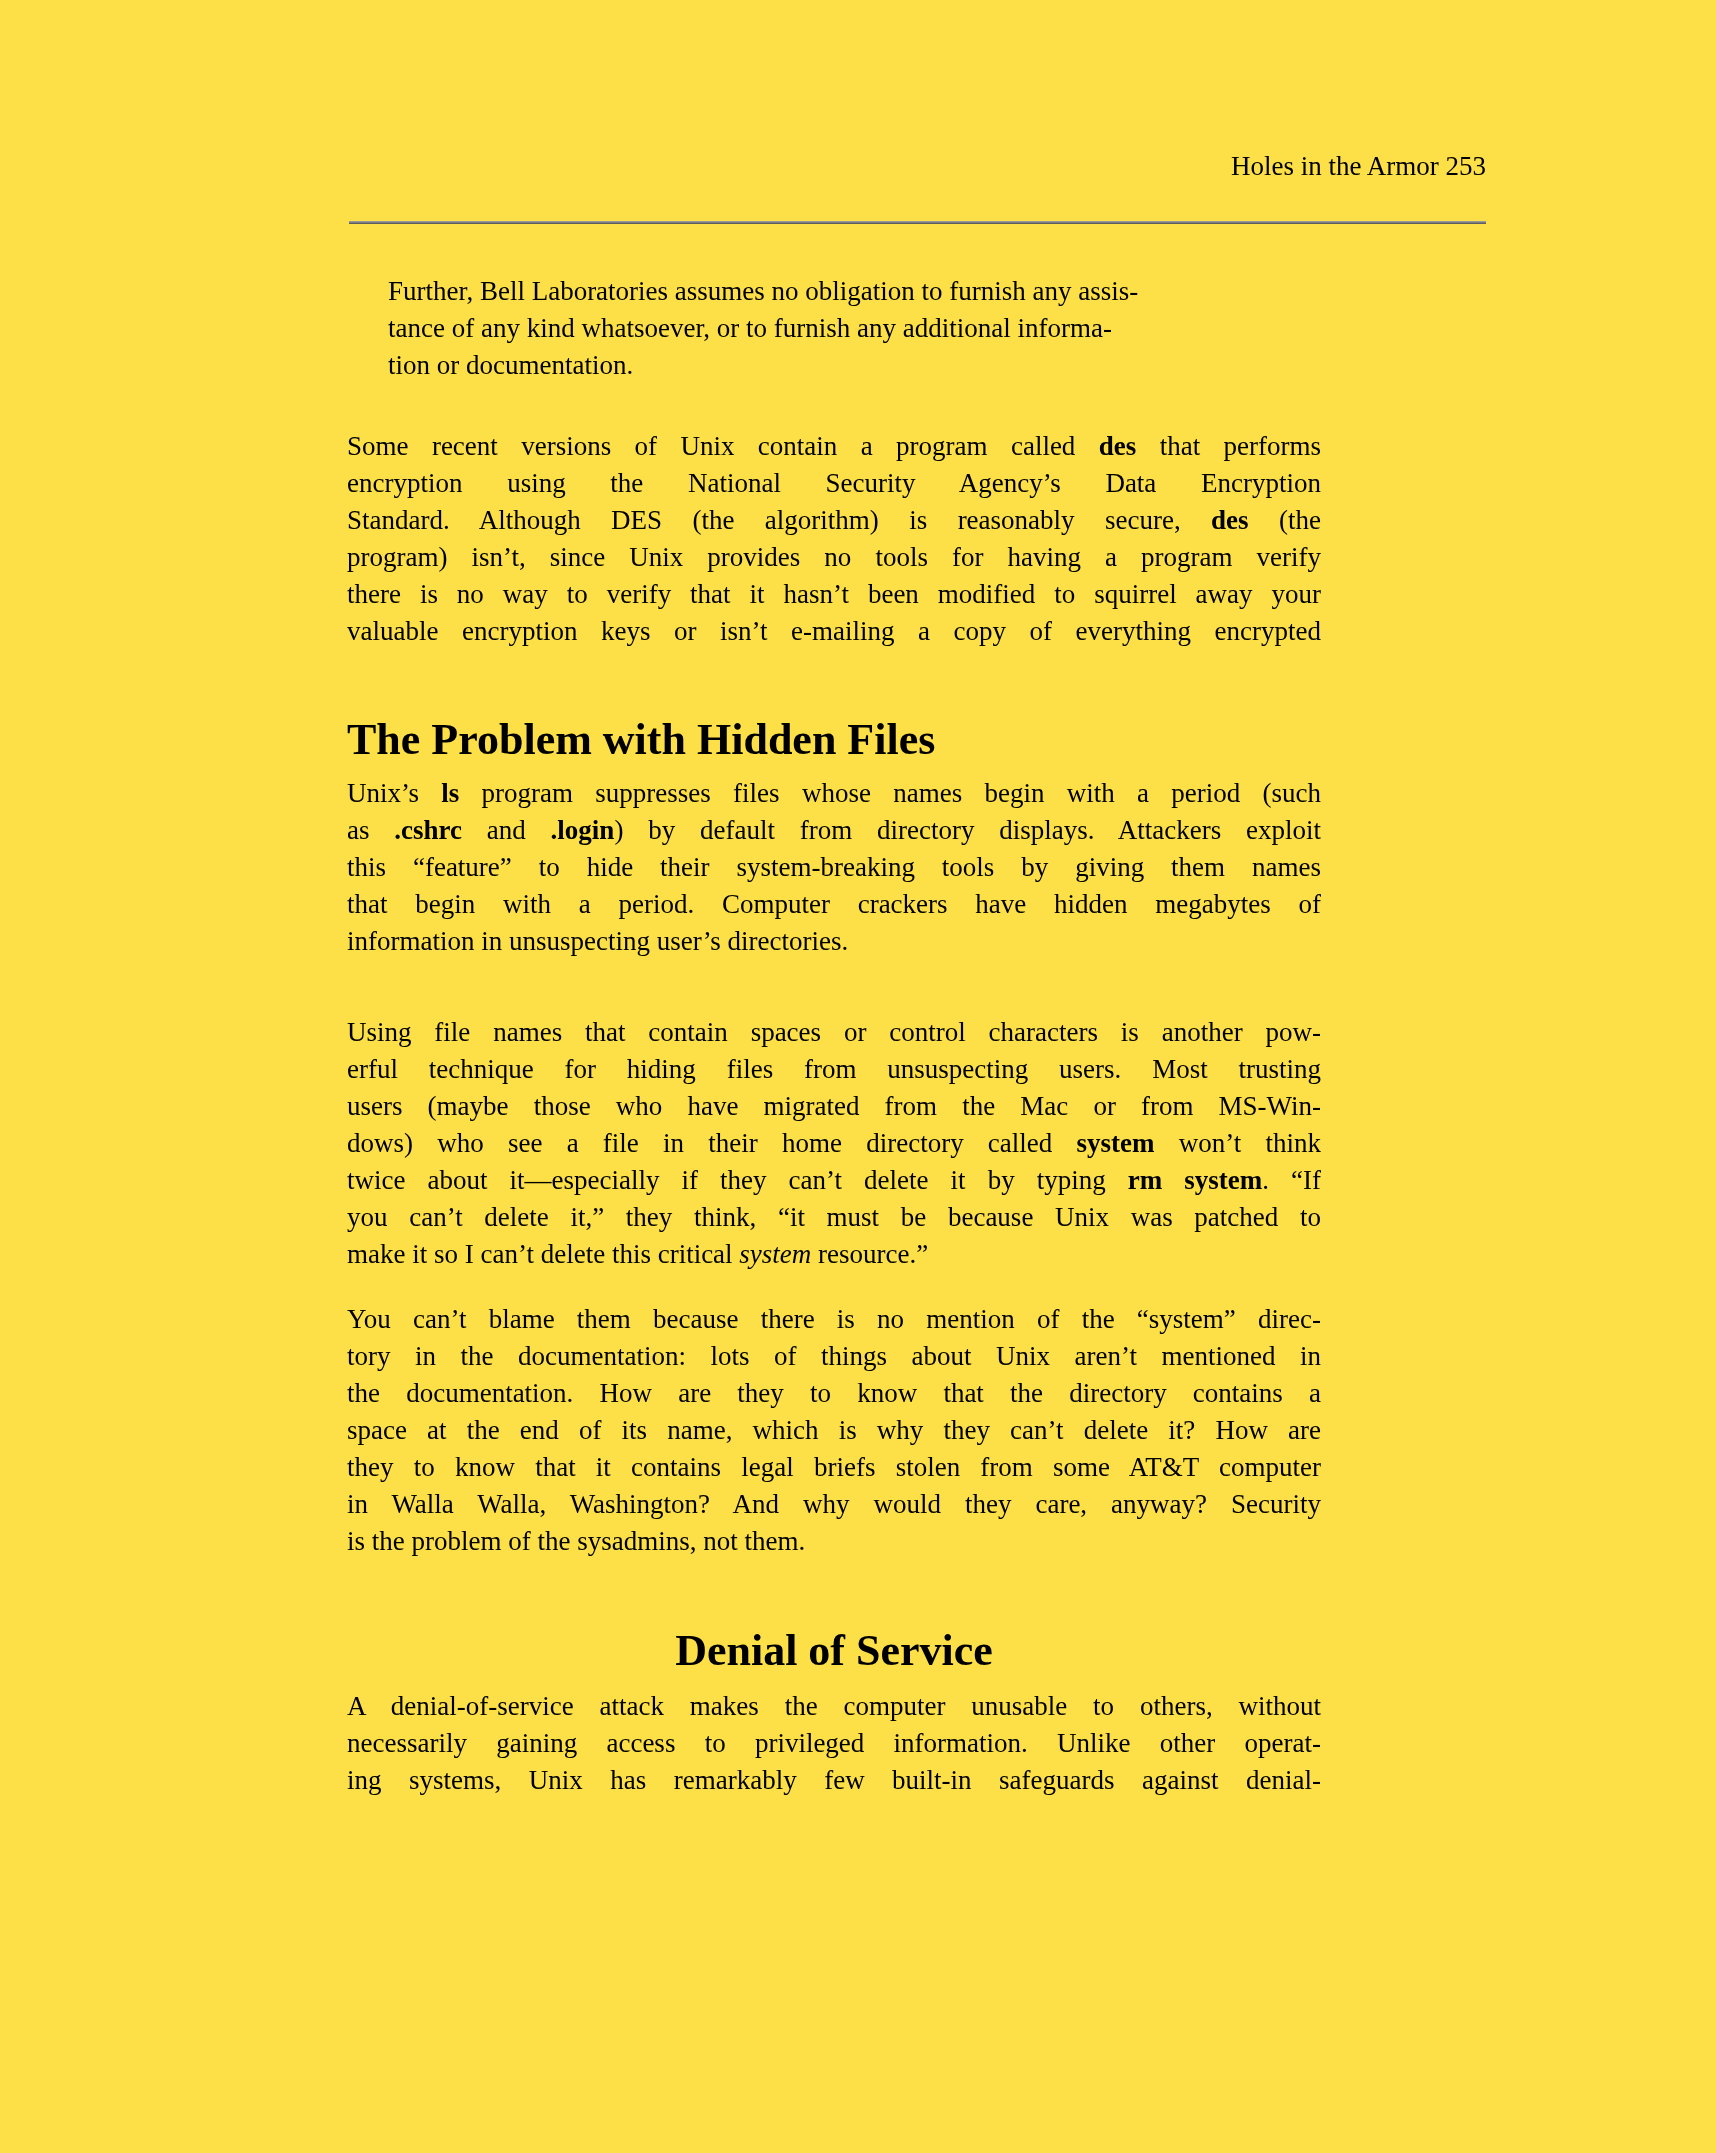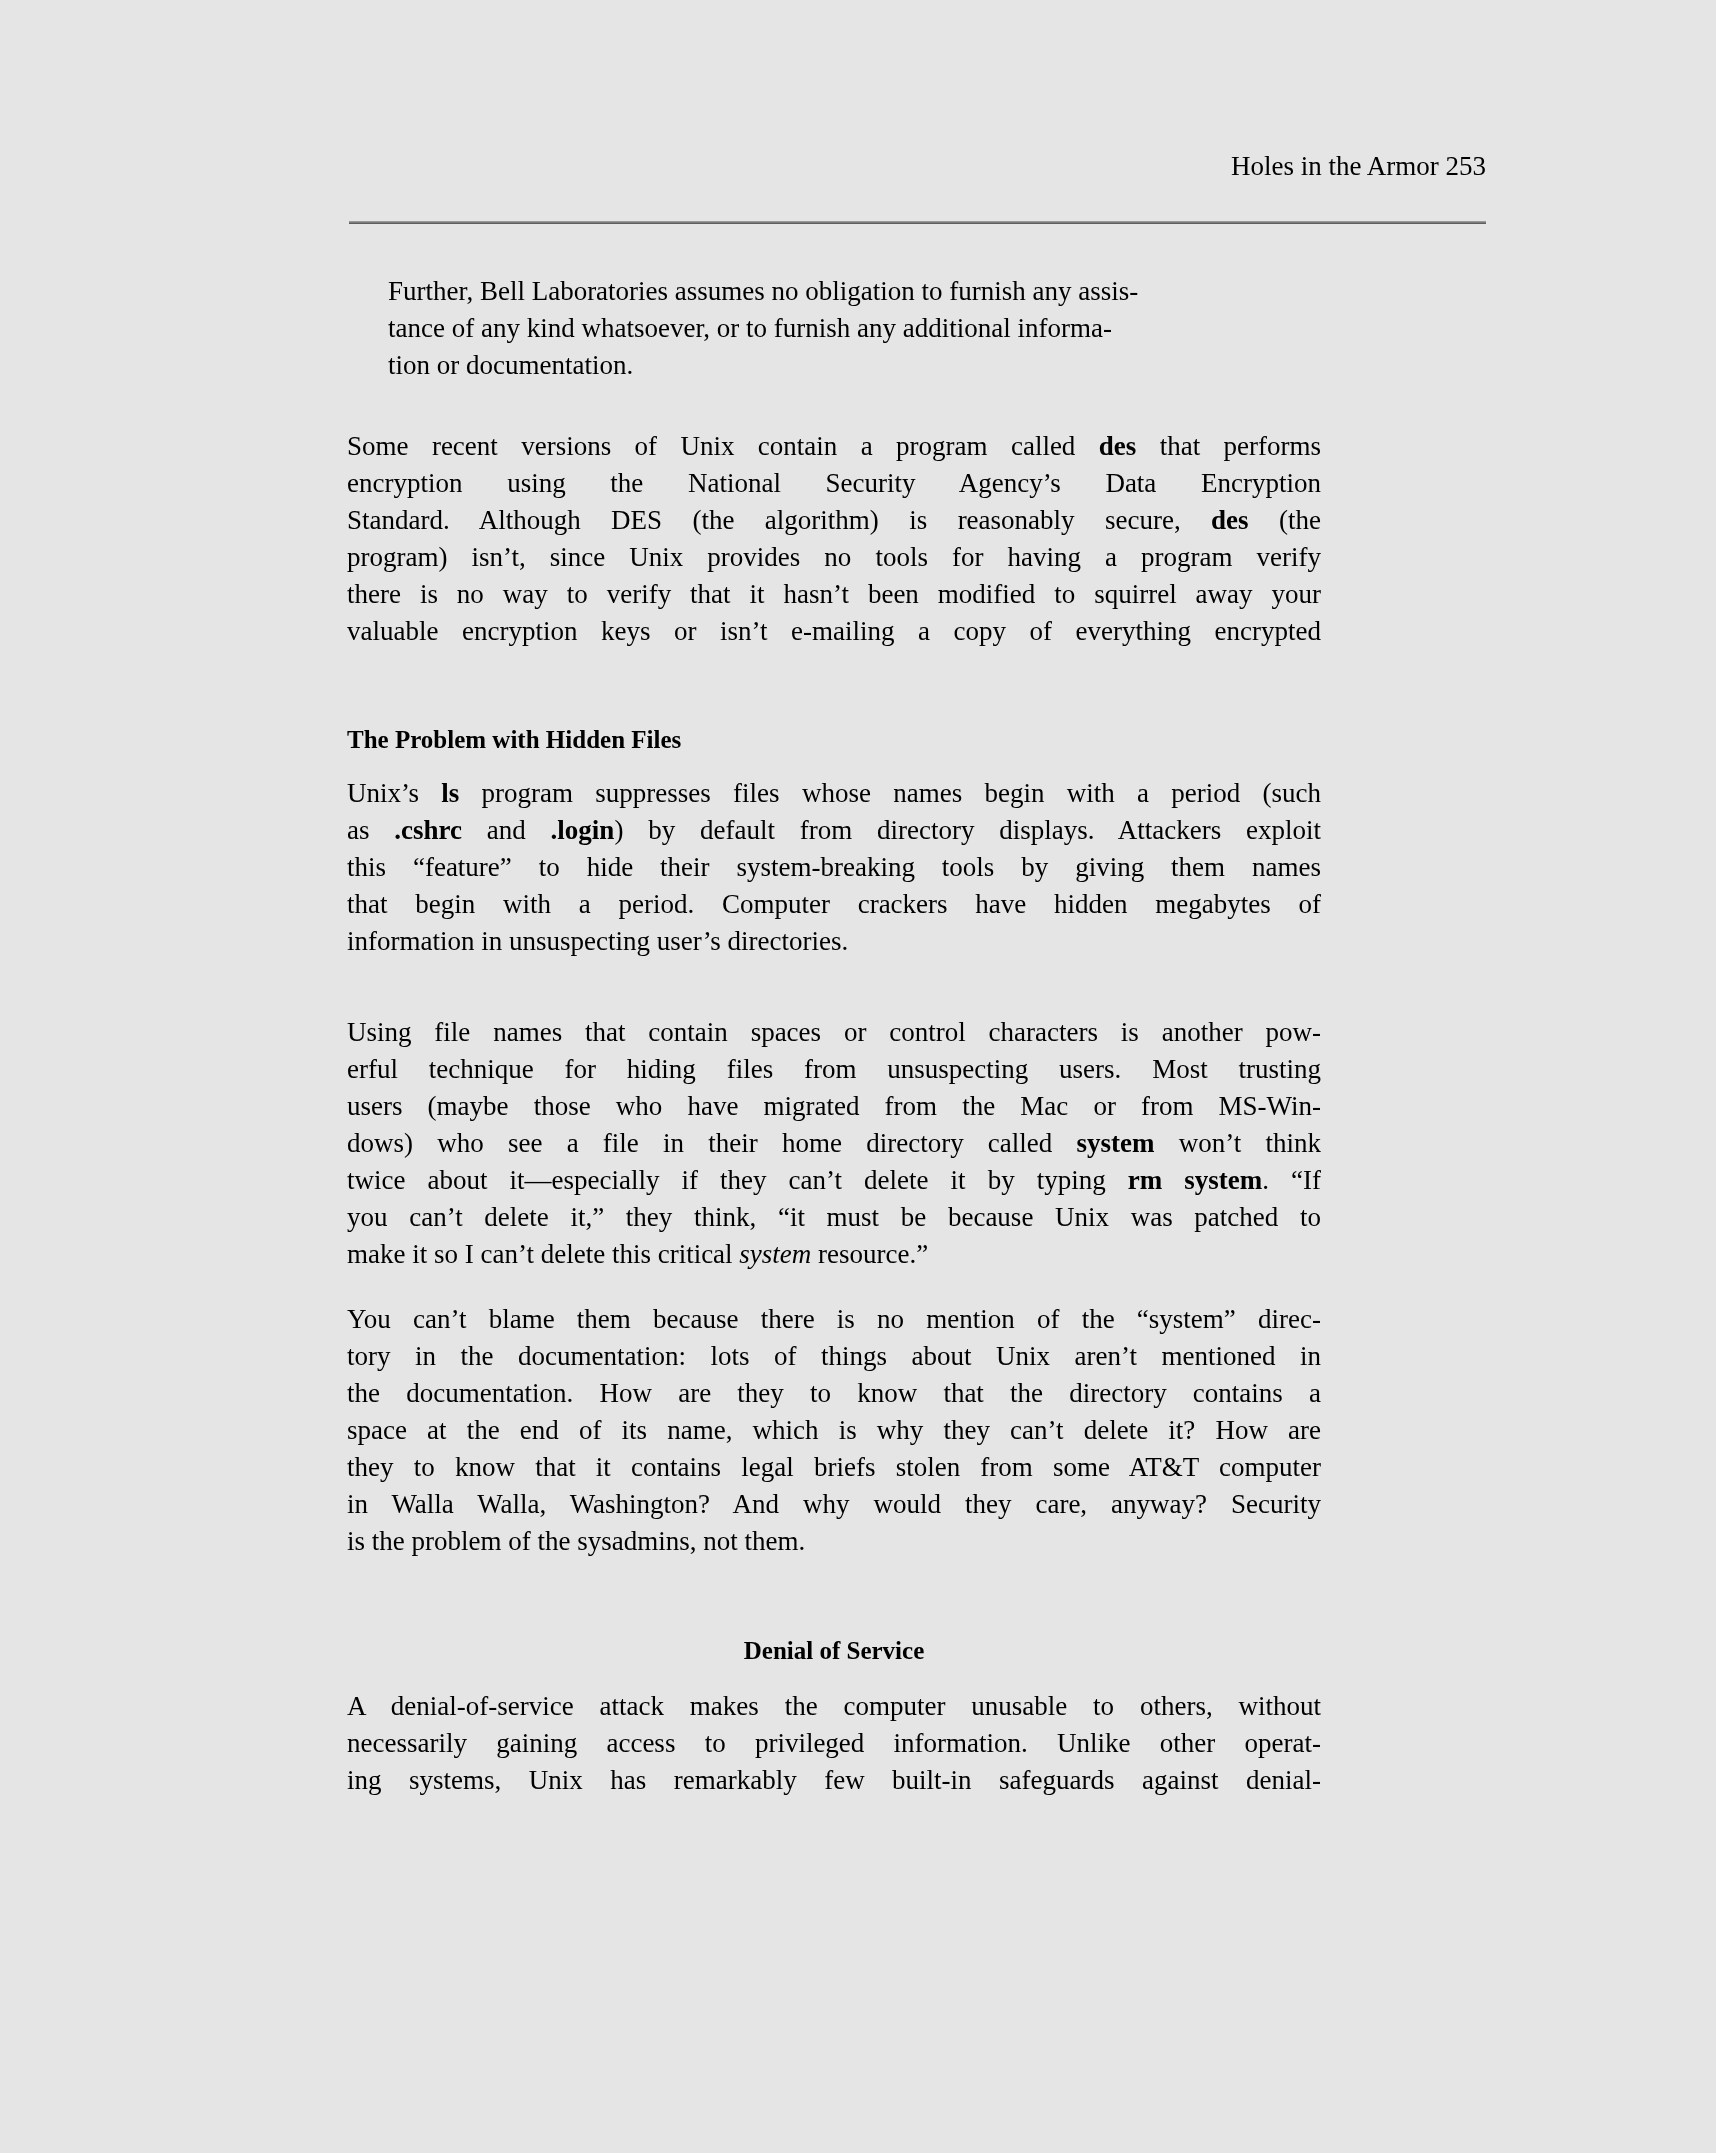--- a/index.html
+++ b/index.html
@@ -1,20 +1,20 @@
 <!DOCTYPE html>
 <html><head>
 <meta charset="utf-8">
 <style>
   html, body { margin: 0; padding: 0; background: #ffffff; }
   .page {
     position: relative;
     width: 1717px;
     height: 2153px;
-    background: #e5e5e5;
+    background: #fde047;
     overflow: hidden;
     font-family: "Liberation Serif", "DejaVu Serif", serif;
     color: #000000;
   }
   .running-head {
     position: absolute;
     left: 347px;
     top: 151px;
     width: 1139px;
     text-align: right;
@@ -43,21 +43,21 @@
     margin: 273px 35px 0 41px;
   }
   .p-des   { margin-top: 44px; }
   .h-files { margin-top: 69px; }
   .p-ls    { margin-top: 14.6px; }
   .p-names { margin-top: 54px; }
   .p-blame { margin-top: 28px; }
   .h-dos   { margin-top: 70px; text-align: center; }
   .p-dos   { margin-top: 17.5px; }
   .heading {
-    font-size: 25px;
+    font-size: 44px;
     font-weight: bold;
     line-height: 41px;
   }
   .line { text-align: left; }
   .line.j {
     text-align: justify;
     text-align-last: justify;
     text-justify: inter-word;
   }
   .b { font-weight: bold; }

